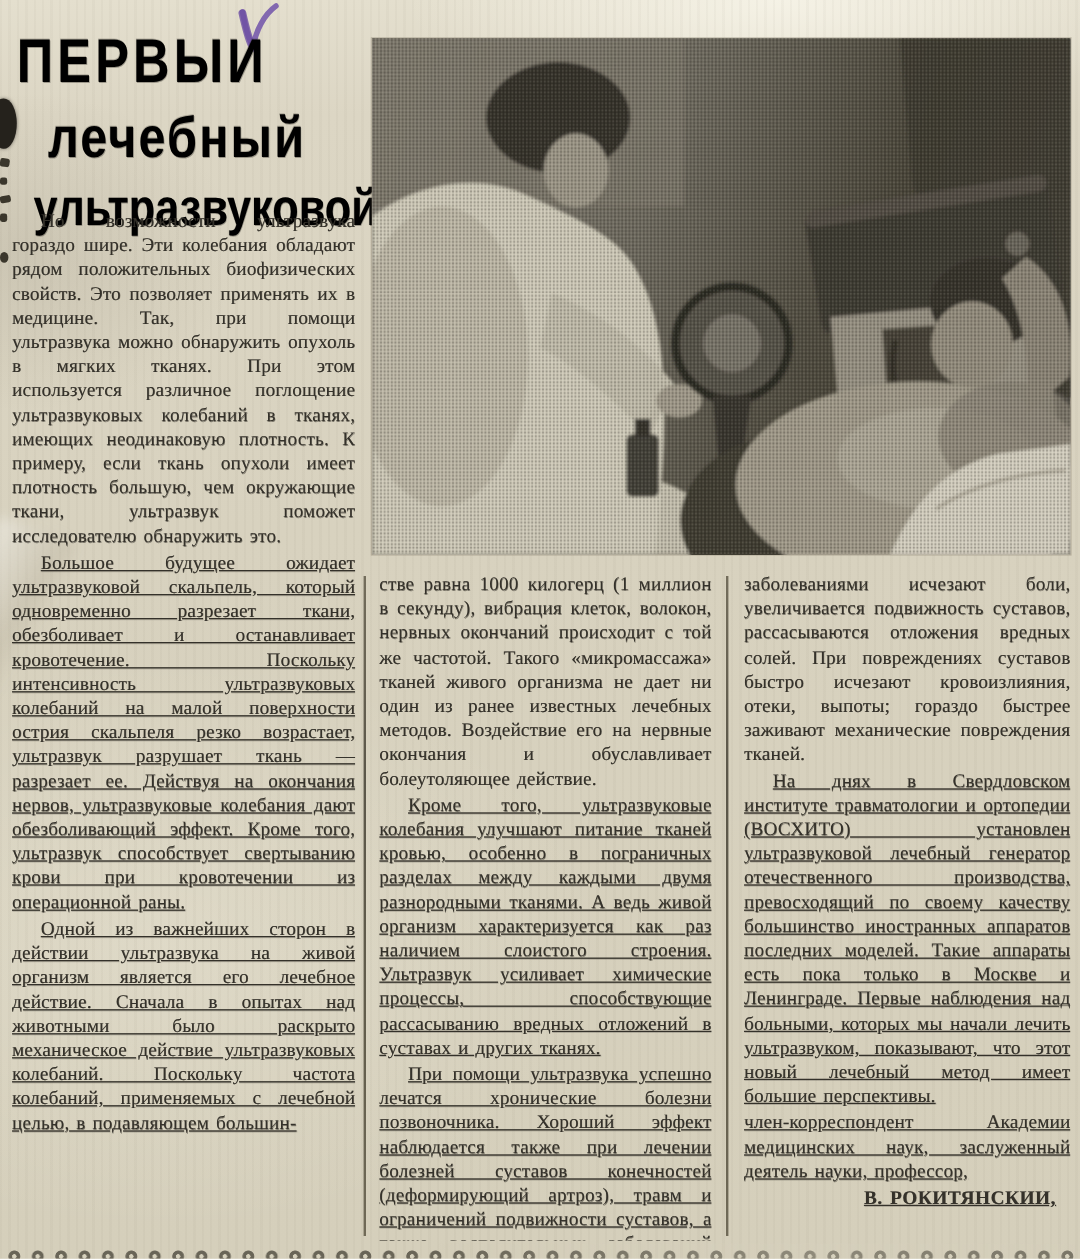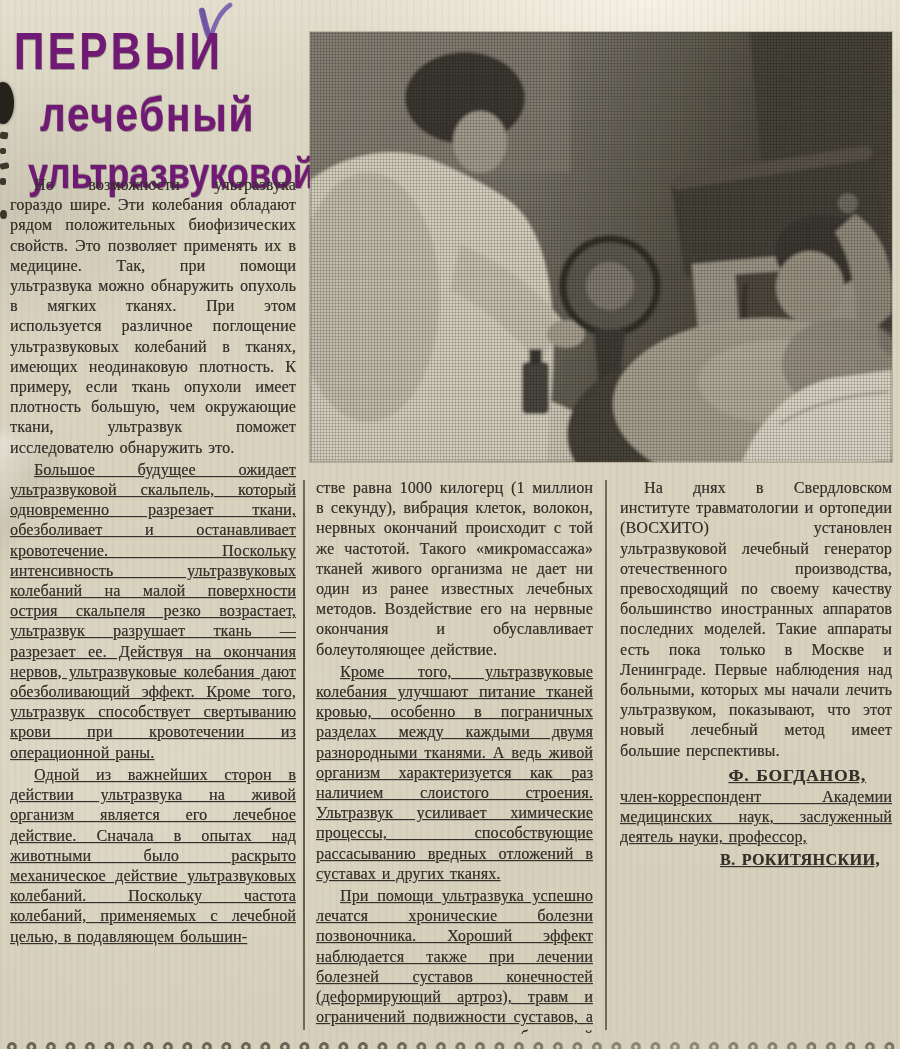--- a/index.html
+++ b/index.html
@@ -9,21 +9,21 @@
     background:
       radial-gradient(430px 150px at 72% 0%, rgba(246,243,231,0.95), rgba(246,243,231,0) 72%),
       radial-gradient(260px 190px at 2% 20%, rgba(110,102,84,0.14), transparent 70%),
       radial-gradient(500px 320px at 15% 75%, rgba(255,252,240,0.20), transparent 75%),
       linear-gradient(180deg,#e4dfce 0%,#dcd6c4 9%,#d8d2bf 42%,#d5cfbb 100%);
   }
   .paper-grain{position:absolute;inset:0;pointer-events:none;
     background:repeating-linear-gradient(90deg, rgba(92,84,66,0.035) 0 2px, transparent 2px 7px);}
   
   .headline{position:absolute;left:14px;top:22px;width:300px;
-    font-family:"Liberation Sans", sans-serif;font-weight:bold;color:#701a75;}
+    font-family:"Liberation Sans", sans-serif;font-weight:bold;color:#000000;}
   .hl{transform-origin:left top;white-space:nowrap;
     text-shadow:0.6px 0.8px 0 rgba(34,31,25,0.35), -0.4px -0.3px 0 rgba(34,31,25,0.25);}
   .hl1{font-size:49px;letter-spacing:4px;transform:scale(0.86,1.05);}
   .hl2{font-size:46px;margin:8px 0 0 26px;letter-spacing:2px;transform:scale(0.88,1.04);}
   .hl3{font-size:42px;margin:9px 0 0 14px;letter-spacing:0px;transform:scale(0.86,1.02);}
   
   #checkmark{position:absolute;left:192px;top:2px;width:48px;height:50px;}
   
   .edge-blob{position:absolute;left:-8px;top:82px;width:22px;height:42px;border-radius:50%;
     background:#25221c;box-shadow:0 0 3px rgba(37,34,28,0.6);}
@@ -167,20 +167,20 @@
   <p>Одной из важнейших сторон в действии ультразвука на живой организм является его лечебное действие. Сначала в опытах над животными было раскрыто механическое действие ультразвуковых колебаний. Поскольку частота колебаний, применяемых с лечебной целью, в подавляющем большин-</p>
 </div>
 
 <div class="col" id="col-mid">
   <p class="cont">стве равна 1000 килогерц (1 миллион в секунду), вибрация клеток, волокон, нервных окончаний происходит с той же частотой. Такого «микромассажа» тканей живого организма не дает ни один из ранее известных  лечебных методов. Воздействие его на нервные окончания и обуславливает болеутоляющее действие.</p>
   <p>Кроме того, ультразвуковые колебания улучшают  питание тканей кровью, особенно в пограничных разделах между каждыми двумя разнородными тканями. А ведь живой организм характеризуется как раз наличием слоистого строения. Ультразвук усиливает химические процессы, способствующие рассасыванию вредных отложений в суставах и других тканях.</p>
   <p>При помощи ультразвука успешно лечатся хронические болезни позвоночника.  Хороший эффект наблюдается также при лечении болезней суставов конечностей (деформирующий артроз), травм и ограничений  подвижности суставов, а также воспалительных заболеваний нервов. При лечении ультразвуком больных с этими</p>
 </div>
 
 <div class="col" id="col-right">
+  <p class="cont">заболеваниями исчезают  боли, увеличивается подвижность суставов,  рассасываются отложения вредных солей. При повреждениях суставов быстро исчезают кровоизлияния,  отеки,  выпоты; гораздо быстрее заживают механические повреждения тканей.</p>
   <p>На днях в Свердловском институте травматологии и ортопедии (ВОСХИТО) установлен ультразвуковой лечебный генератор отечественного производства, превосходящий по своему качеству большинство иностранных аппаратов последних моделей.  Такие аппараты есть пока только в Москве и Ленинграде.  Первые наблюдения над больными, которых мы начали лечить ультразвуком, показывают,  что этот новый лечебный метод имеет большие перспективы.</p>
-  <p class="sig-name">Ф. БОГДАНОВ,</p>
   <p class="sig-desc">член-корреспондент Академии медицинских  наук,  заслуженный деятель науки, профессор,</p>
   <p class="sig-name big">В. РОКИТЯНСКИИ,</p>
 
 </div>
 
 <div id="cutoff-row"></div>
 
 </body></html>

